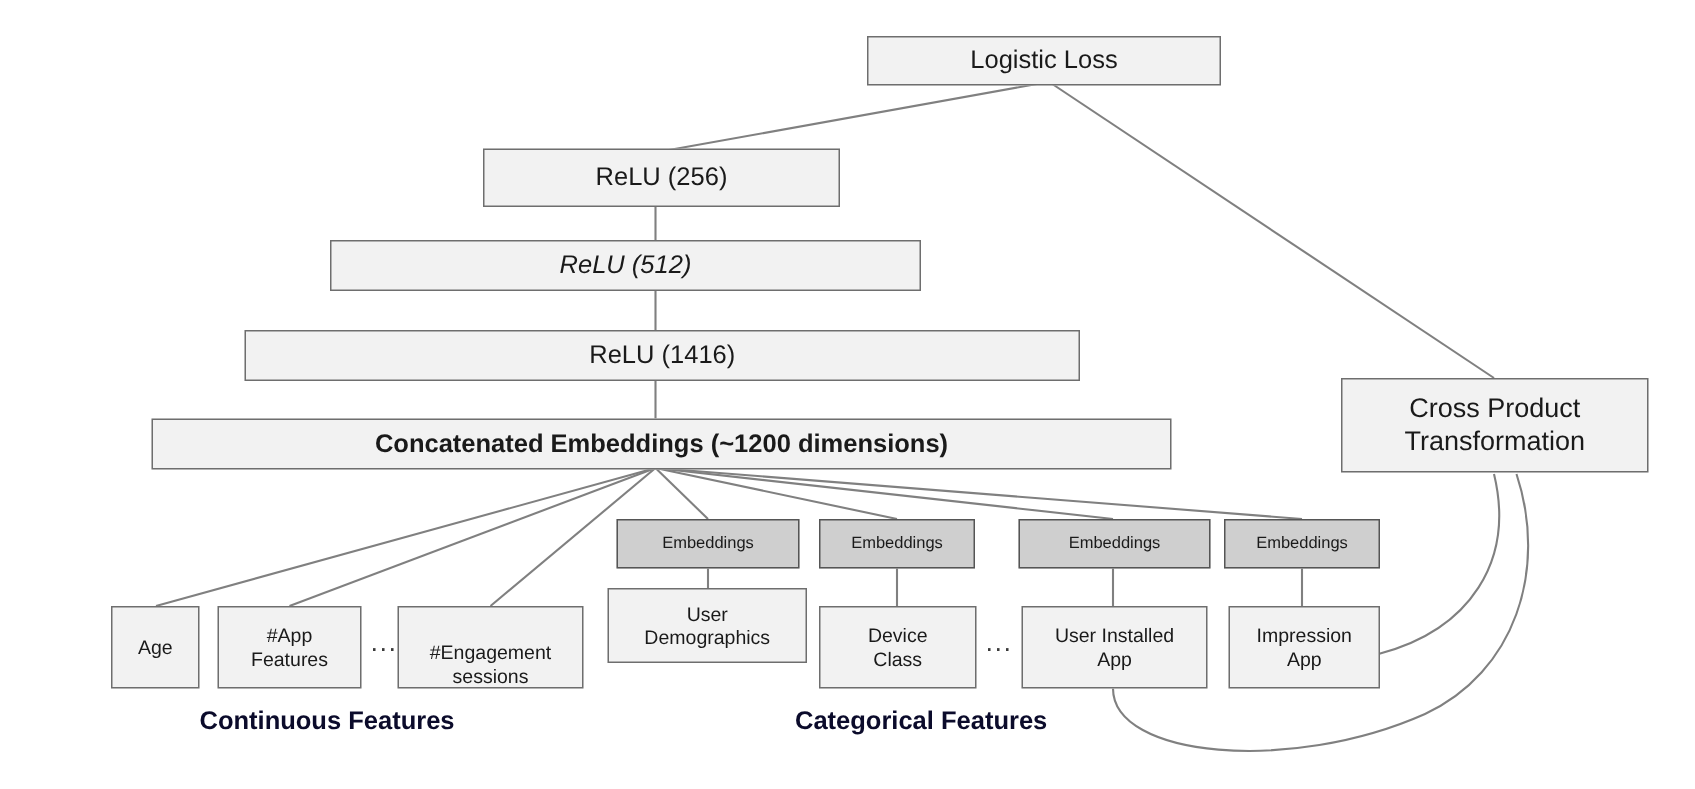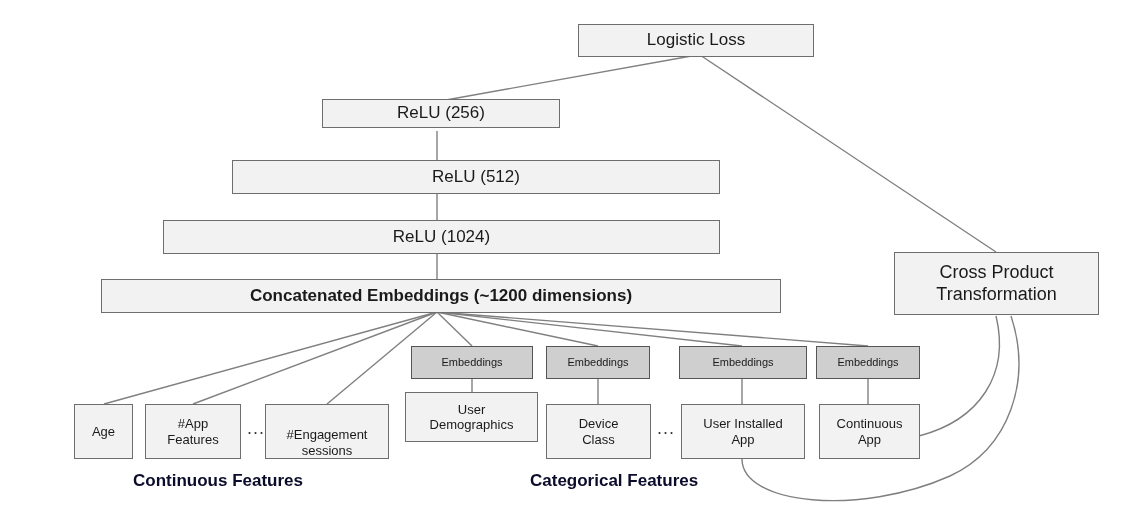--- a/index.html
+++ b/index.html
@@ -100,30 +100,30 @@
 
       <path d="M742,459 C742,505 860,516 950,476 C1010,448 1032,380 1011,316"></path>
       <path d="M919,436 C980,420 1010,374 996,316"></path>
     </g>
   </svg>
 
   <div class="node f17" style="left:578px; top:24px; width:236px; height:33px;">
     <span>Logistic Loss</span>
   </div>
 
-  <div class="node f17" style="left:322px; top:99px; width:238px; height:29px;">
+  <div class="node f17" style="left:322px; top:99px; width:238px; height:39px;">
     <span>ReLU (256)</span>
   </div>
 
-  <div class="node f17" style="left:232px; top:160px; width:488px; height:34px;">
+  <div class="node f17" style="left:220px; top:160px; width:394px; height:34px;font-style:italic;">
     <span>ReLU (512)</span>
   </div>
 
   <div class="node f17" style="left:163px; top:220px; width:557px; height:34px;">
-    <span>ReLU (1024)</span>
+    <span>ReLU (1416)</span>
   </div>
 
   <div class="node f17" style="left:101px; top:279px; width:680px; height:34px;font-weight:bold;">
     <span>Concatenated Embeddings (~1200 dimensions)</span>
   </div>
 
   <div class="node f15" style="left:894px; top:252px; width:205px; height:63px;">
     <span>Cross Product
 Transformation</span>
   </div>
@@ -165,21 +165,21 @@
 Class</span>
   </div>
   <div class="ellipsis" style="left:657px; top:419px;">
     <span>...</span>
   </div>
   <div class="node f13" style="left:681px; top:404px; width:124px; height:55px;">
     <span>User Installed
 App</span>
   </div>
   <div class="node f13" style="left:819px; top:404px; width:101px; height:55px;">
-    <span>Continuous
+    <span>Impression
 App</span>
   </div>
 
   <div class="grouplabel" style="left:133px; top:471px;">
     <span>Continuous Features</span>
   </div>
   <div class="grouplabel" style="left:530px; top:471px;">
     <span>Categorical Features</span>
   </div>
 

